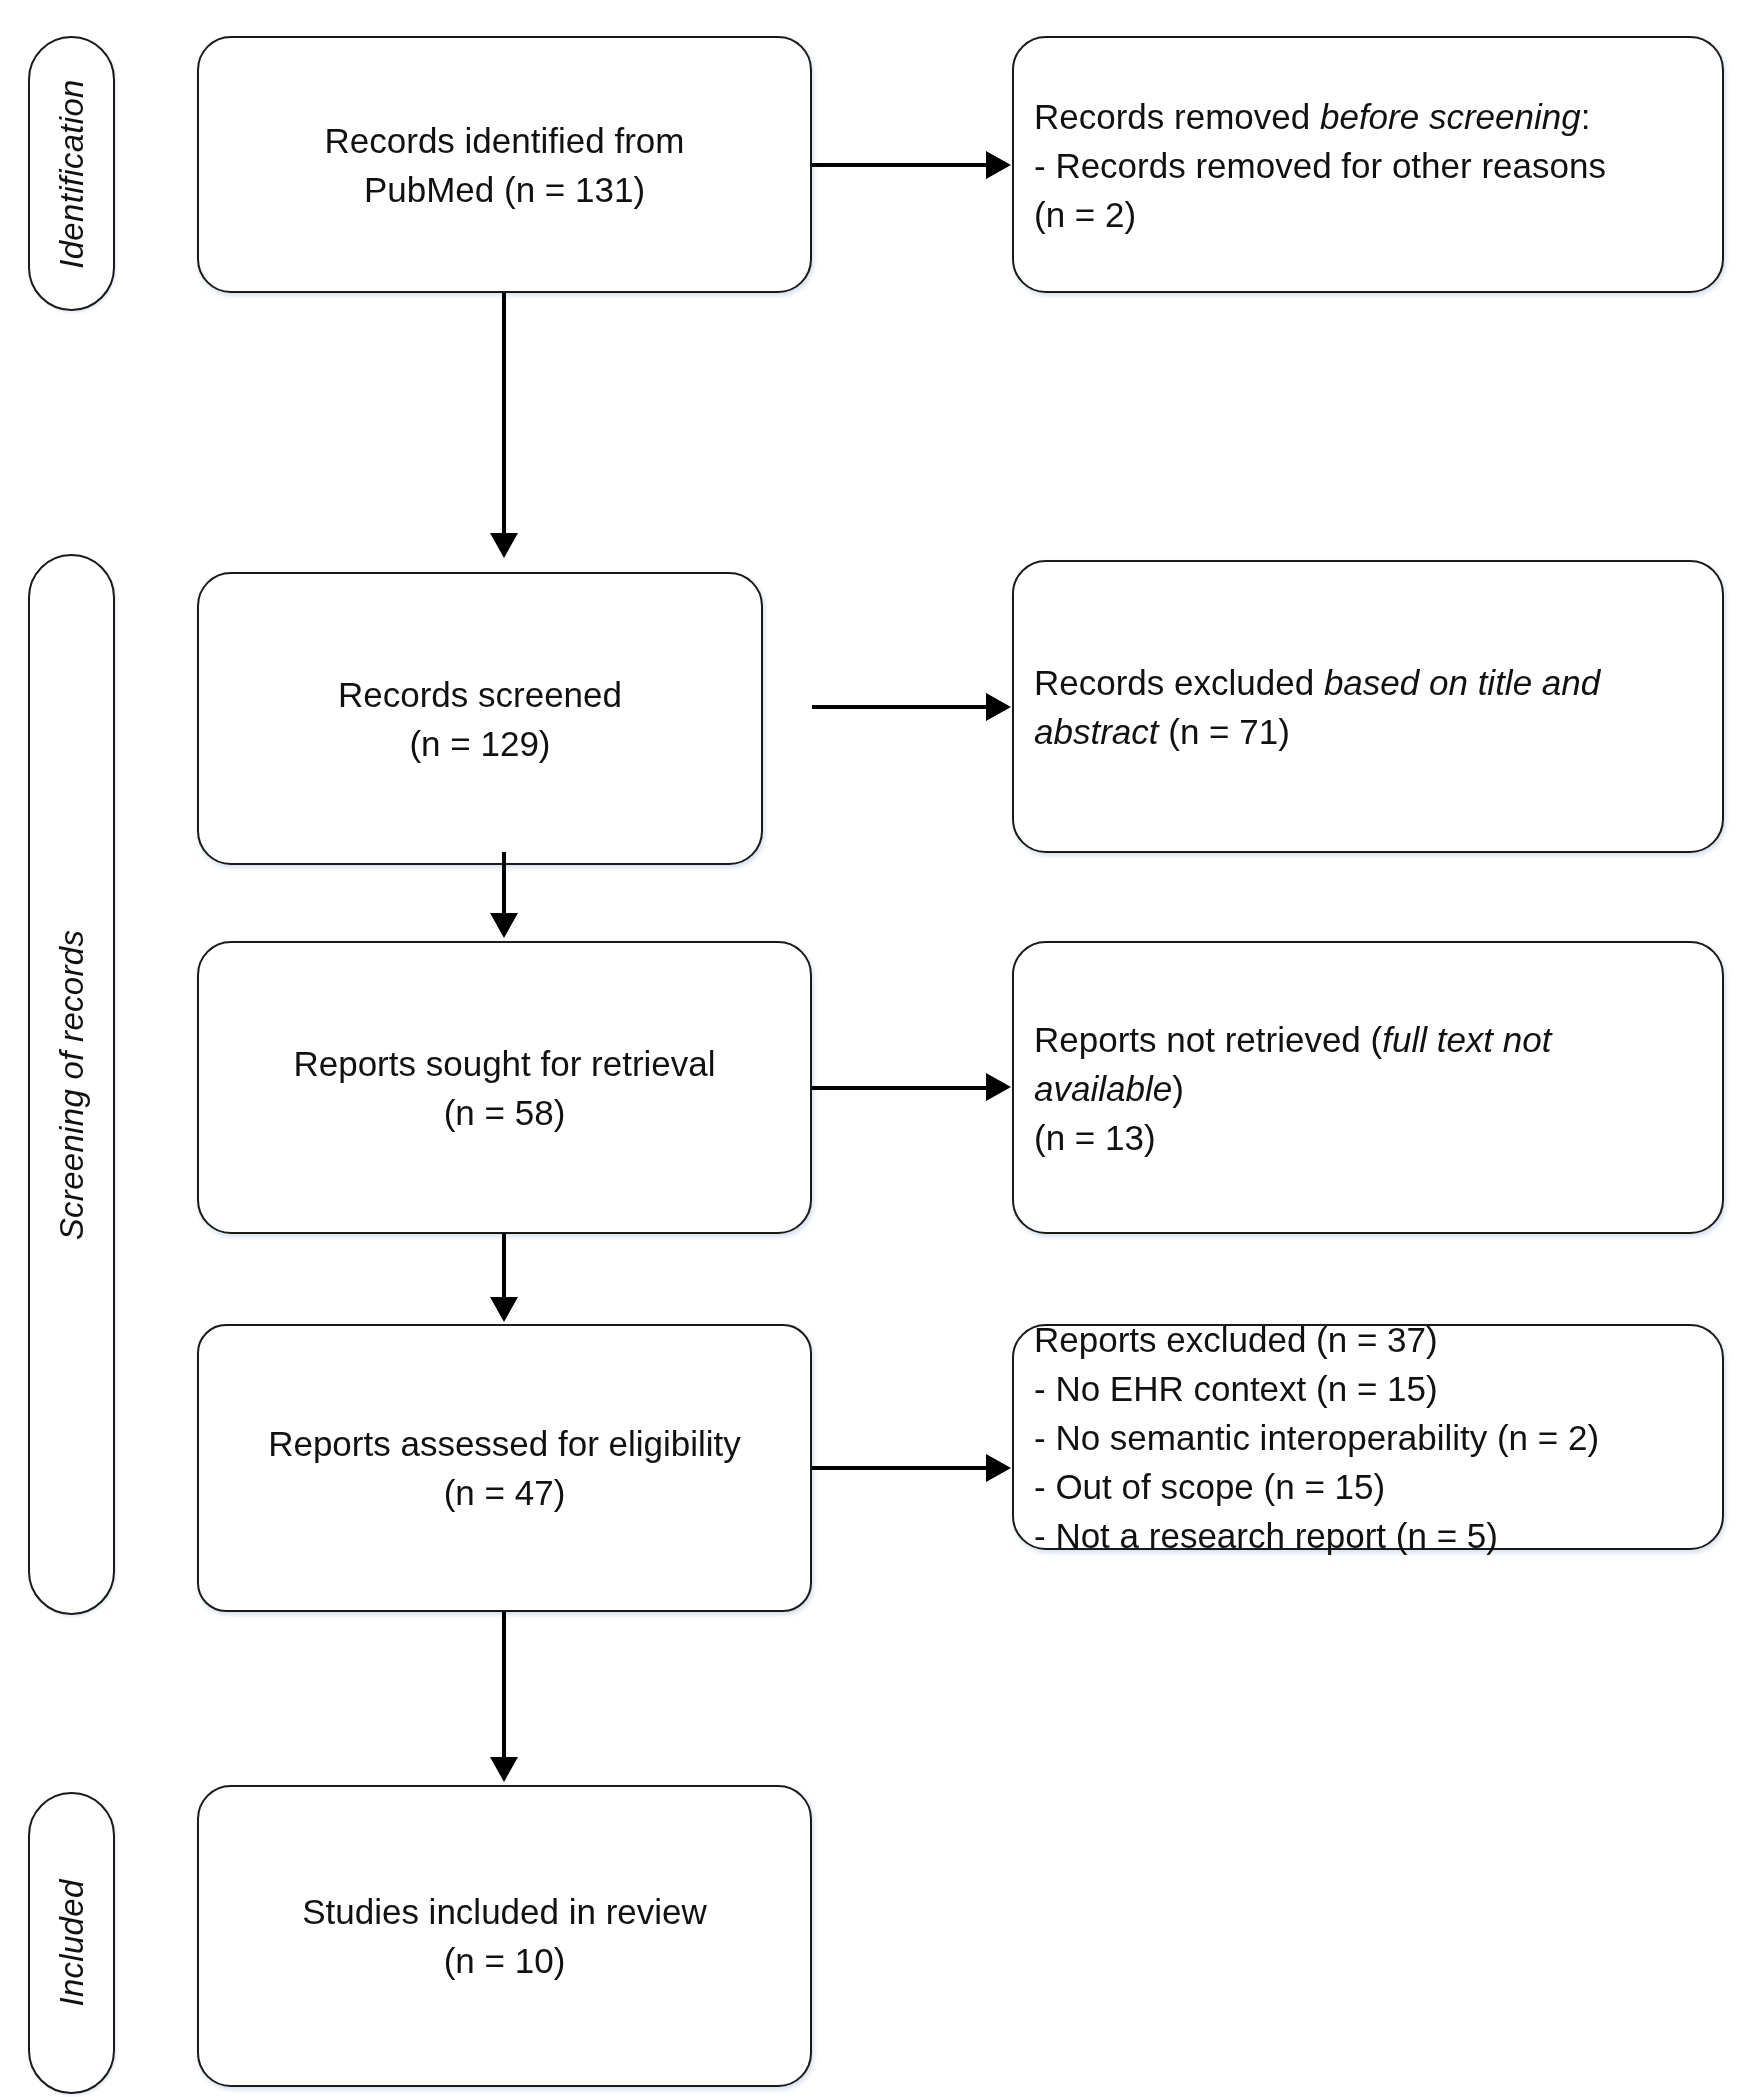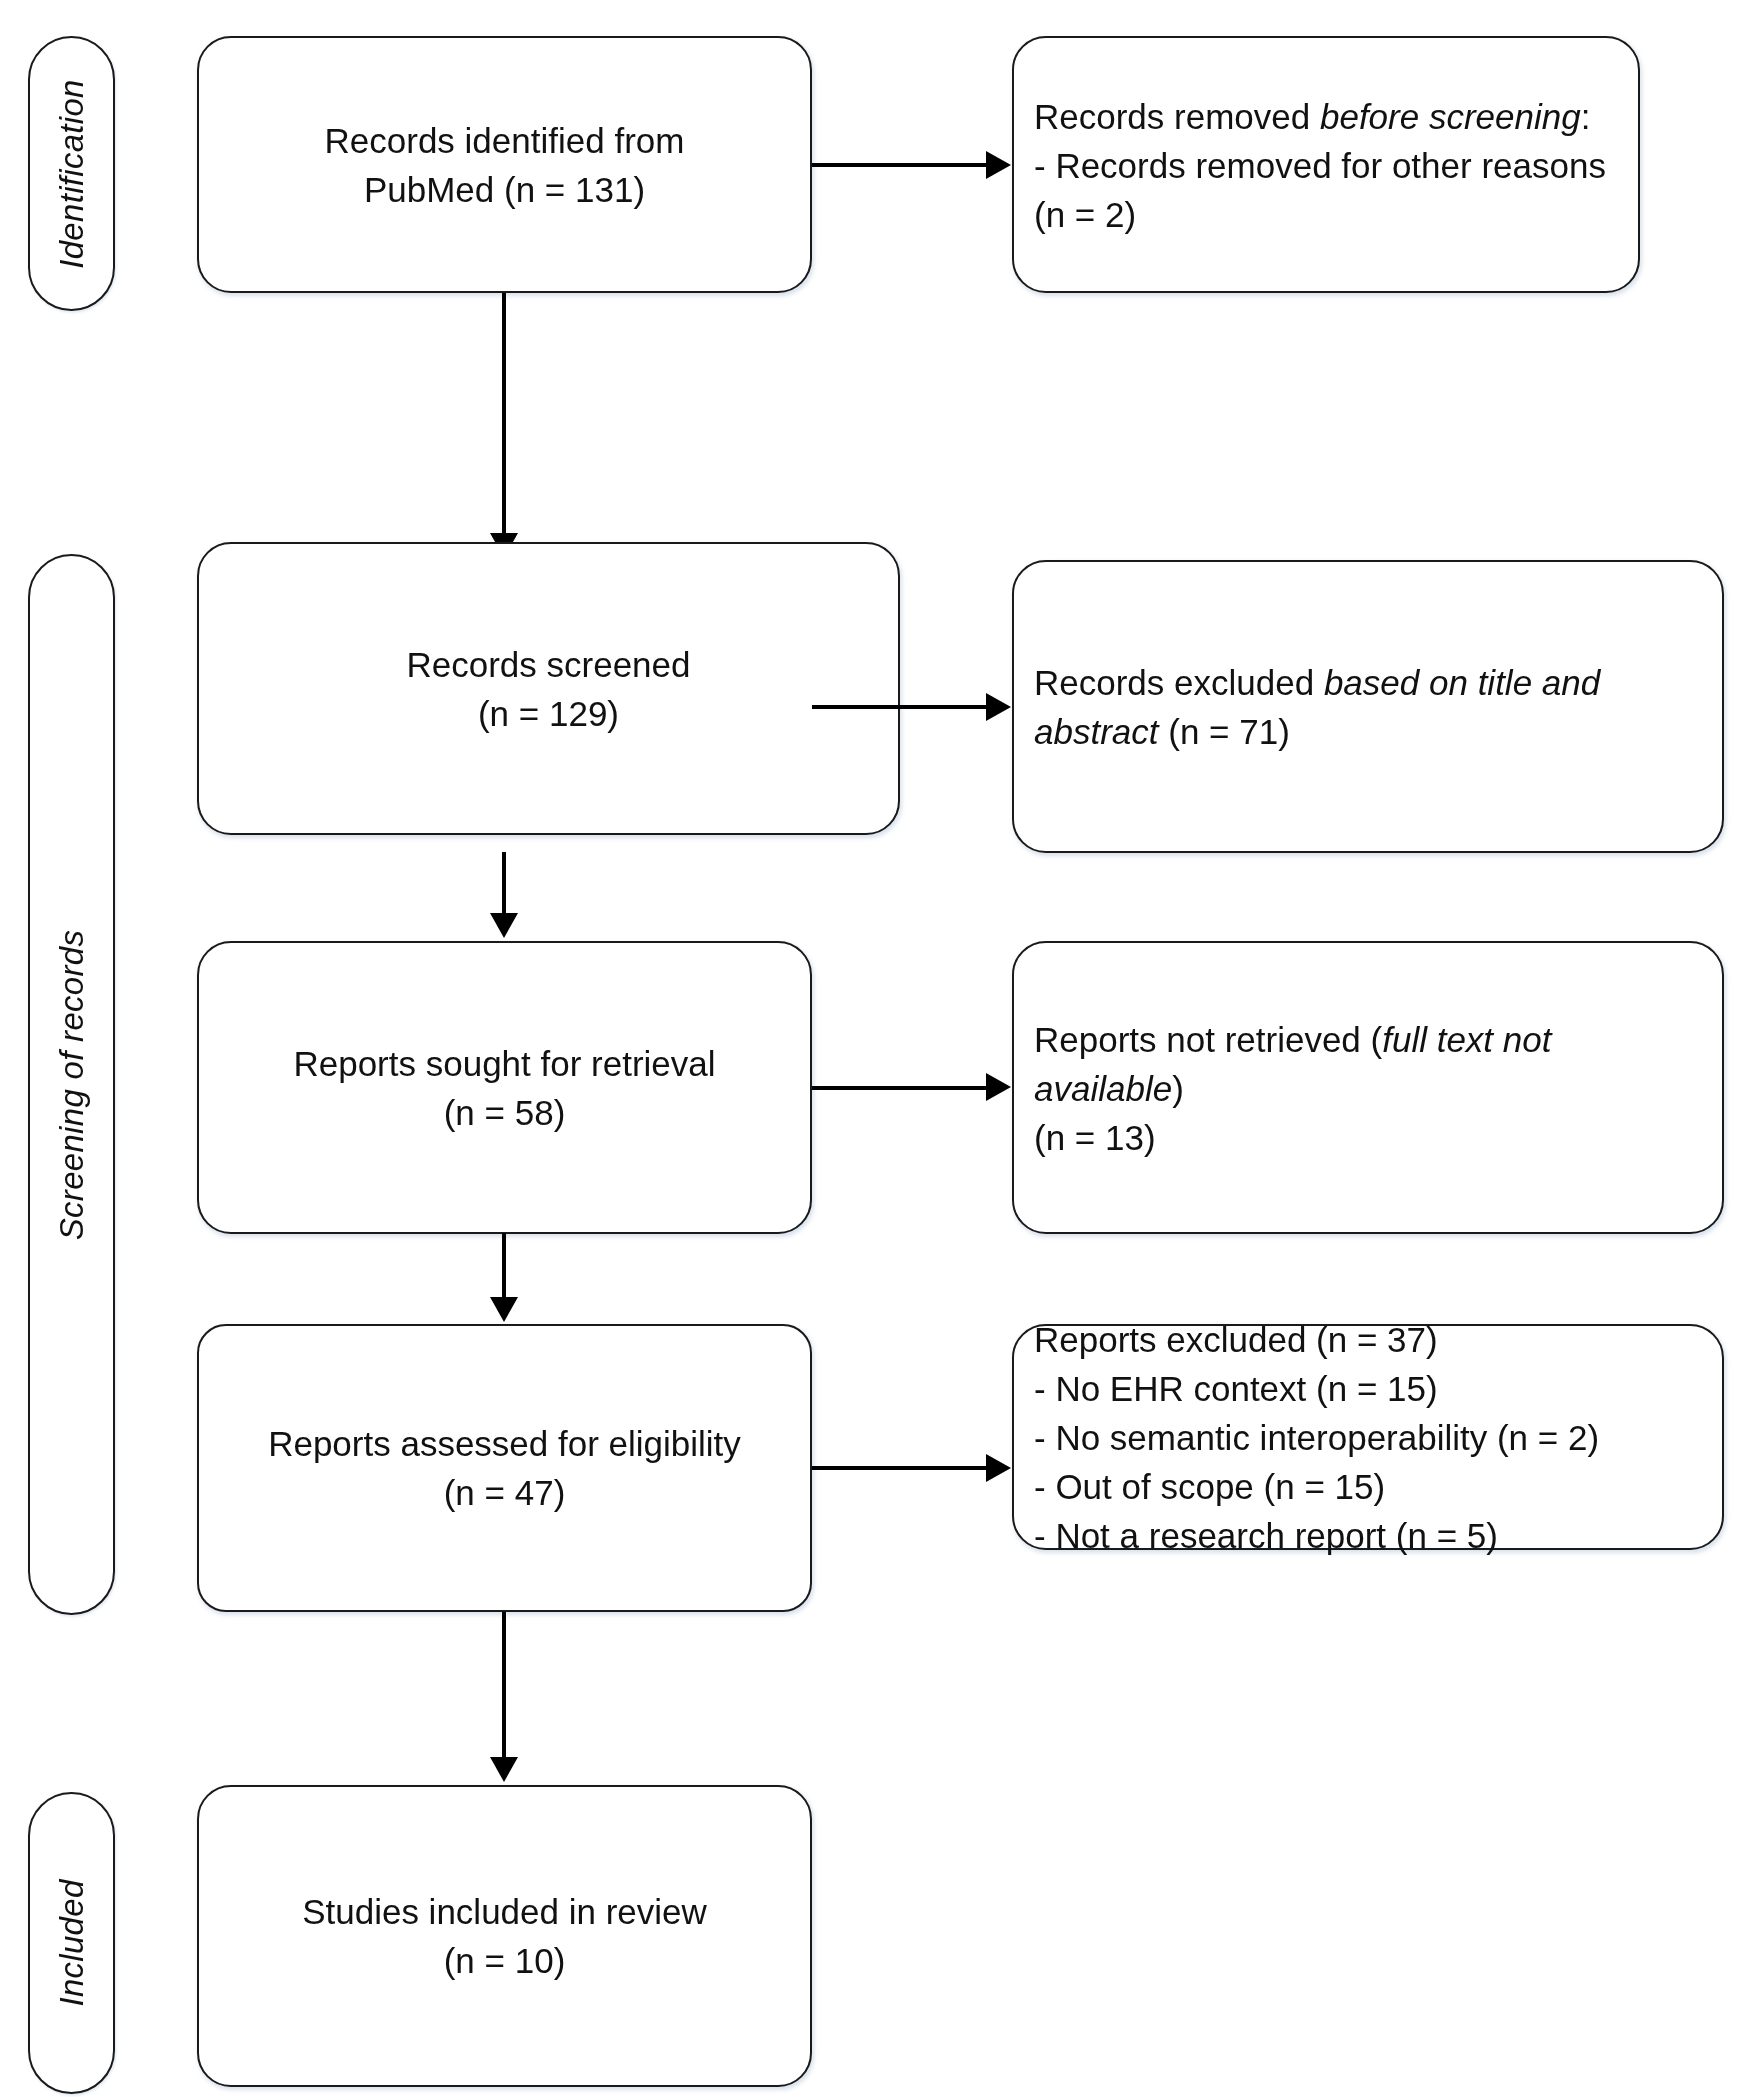--- a/index.html
+++ b/index.html
@@ -111,37 +111,37 @@
 
   <div class="node-box center" style="left:197px; top:36px; width:615px; height:257px;">
     <div class="node-inner">
       <div class="node-text">
         <span class="ln">Records identified from</span>
         <span class="ln">PubMed (n = 131)</span>
       </div>
     </div>
   </div>
 
-  <div class="node-box leftal" style="left:1012px; top:36px; width:628px; height:257px;text-decoration:underline;">
+  <div class="node-box leftal" style="left:1012px; top:36px; width:712px; height:257px;text-decoration:underline;">
     <div class="node-inner">
       <div class="node-text">
         <span class="ln"><span>Records removed </span><em>before screening</em><span>:</span></span>
         <span class="ln">- Records removed for other reasons</span>
         <span class="ln">(n = 2)</span>
       </div>
     </div>
   </div>
 
   <div class="conn conn-h" style="left:812px; top:163px; width:186px;"></div>
   <div class="arrow-right" style="left:986px; top:151px;"></div>
 
   <div class="conn conn-v" style="left:502px; top:293px; height:244px;"></div>
   <div class="arrow-down" style="left:490px; top:533px;"></div>
 
-  <div class="node-box center" style="left:197px; top:542px; width:703px; height:293px;">
+  <div class="node-box center" style="left:197px; top:572px; width:566px; height:293px;">
     <div class="node-inner">
       <div class="node-text">
         <span class="ln">Records screened</span>
         <span class="ln">(n = 129)</span>
       </div>
     </div>
   </div>
 
   <div class="node-box leftal" style="left:1012px; top:560px; width:712px; height:293px;">
     <div class="node-inner">

